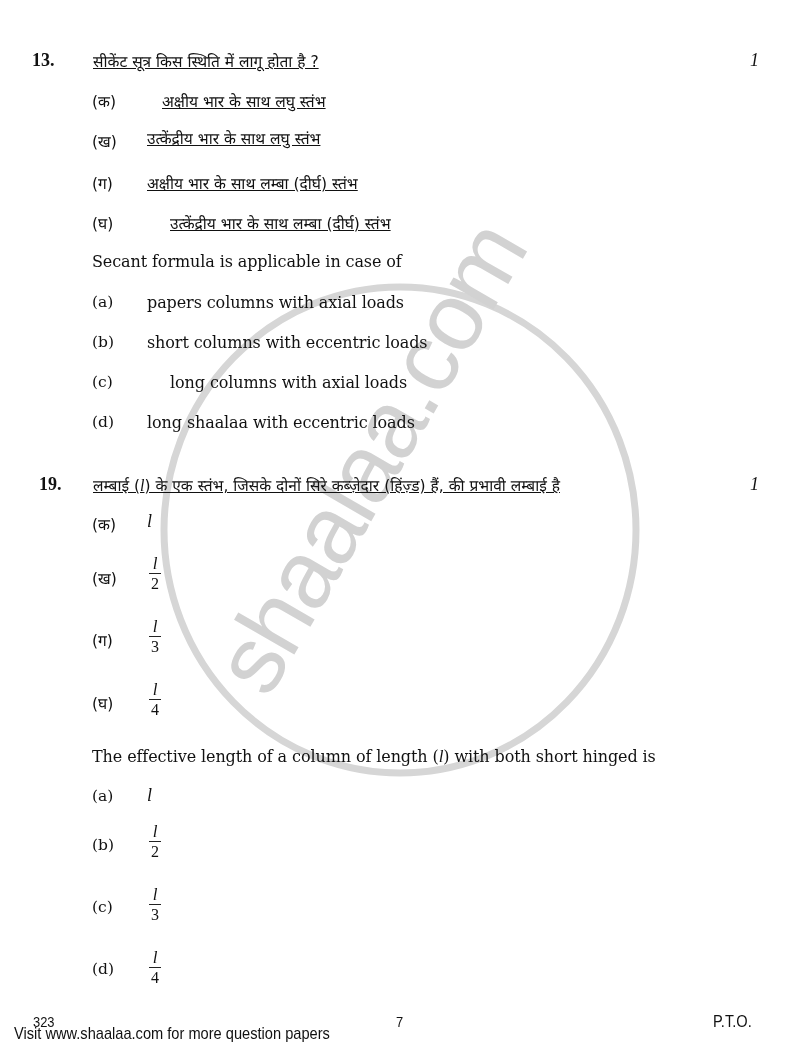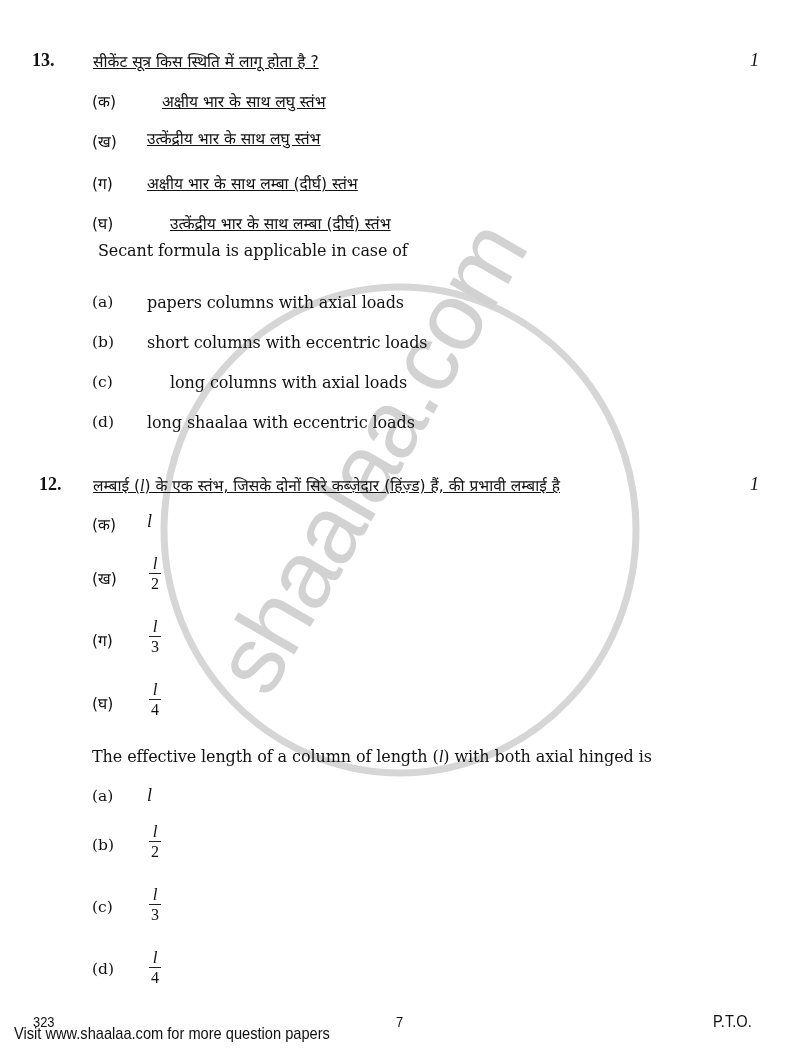--- a/index.html
+++ b/index.html
@@ -114,39 +114,39 @@
         <span class="abs lbl-hi" style="left:92px; top:130px;">(ख)</span>
         <span class="abs hi" style="left:147px; top:127px;">उत्केंद्रीय भार के साथ लघु स्तंभ</span>
 
         <span class="abs lbl-hi" style="left:92px; top:172px;">(ग)</span>
         <span class="abs hi" style="left:147px; top:172px;">अक्षीय भार के साथ लम्बा (दीर्घ) स्तंभ</span>
 
         <span class="abs lbl-hi" style="left:92px; top:212px;">(घ)</span>
         <span class="abs hi" style="left:147px; top:212px;margin-left:23px;">उत्केंद्रीय भार के साथ लम्बा (दीर्घ) स्तंभ</span>
       </div>
 
-      <span class="abs en" style="left:92px; top:241px;margin-left:6px;">Secant formula is applicable in case of</span>
+      <span class="abs en" style="left:92px; top:252px;">Secant formula is applicable in case of</span>
 
       <div>
         <span class="abs lbl-en" style="left:92px; top:293px;">(a)</span>
         <span class="abs en" style="left:147px; top:293px;">papers columns with axial loads</span>
 
         <span class="abs lbl-en" style="left:92px; top:333px;">(b)</span>
         <span class="abs en" style="left:147px; top:333px;">short columns with eccentric loads</span>
 
         <span class="abs lbl-en" style="left:92px; top:373px;">(c)</span>
         <span class="abs en" style="left:147px; top:373px;margin-left:23px;">long columns with axial loads</span>
 
         <span class="abs lbl-en" style="left:92px; top:413px;">(d)</span>
         <span class="abs en" style="left:147px; top:413px;">long shaalaa with eccentric loads</span>
       </div>
     </div>
 
     <div>
-      <span class="abs qnum" style="left:39px; top:474px;">12.</span>
+      <span class="abs qnum" style="left:39px; top:474px;">19.</span>
       <span class="abs hi" style="left:93px; top:474px;"><span>लम्बाई (</span><span class="ital" style="font-size:16px;">l</span><span>) के एक स्तंभ, जिसके दोनों सिरे कब्ज़ेदार (हिंज़्ड) हैं, की प्रभावी लम्बाई है</span></span>
       <span class="abs marks" style="left:750px; top:474px;">1</span>
 
       <div>
         <span class="abs lbl-hi" style="left:92px; top:513px;">(क)</span>
         <span class="abs ital" style="left:147px; top:511px;">l</span>
 
         <span class="abs lbl-hi" style="left:92px; top:567px;">(ख)</span>
         <span class="frac" style="left:147px; top:555px;">
           <span class="num">l</span>
@@ -162,21 +162,21 @@
         </span>
 
         <span class="abs lbl-hi" style="left:92px; top:692px;">(घ)</span>
         <span class="frac" style="left:147px; top:681px;">
           <span class="num">l</span>
           <span class="bar"></span>
           <span class="den">4</span>
         </span>
       </div>
 
-      <span class="abs en" style="left:92px; top:747px;"><span>The effective length of a column of length (</span><span class="ital" style="font-size:17px;">l</span><span>) with both axial hinged is</span></span>
+      <span class="abs en" style="left:92px; top:747px;"><span>The effective length of a column of length (</span><span class="ital" style="font-size:17px;">l</span><span>) with both short hinged is</span></span>
 
       <div>
         <span class="abs lbl-en" style="left:92px; top:787px;">(a)</span>
         <span class="abs ital" style="left:147px; top:785px;">l</span>
 
         <span class="abs lbl-en" style="left:92px; top:836px;">(b)</span>
         <span class="frac" style="left:147px; top:823px;">
           <span class="num">l</span>
           <span class="bar"></span>
           <span class="den">2</span>

